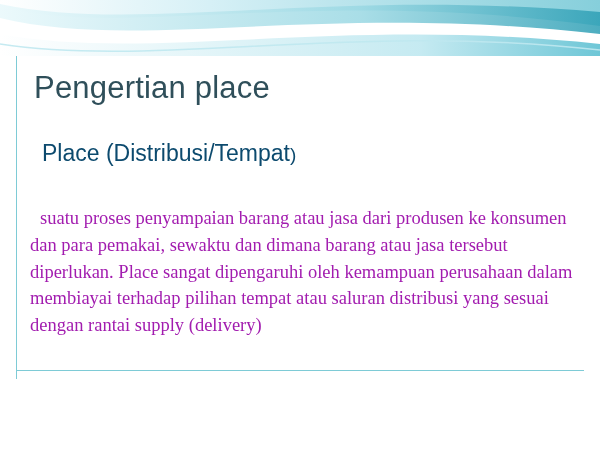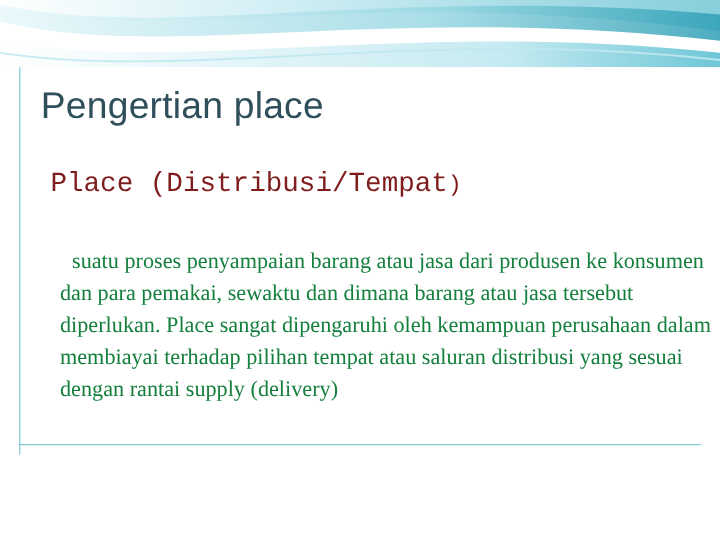--- a/index.html
+++ b/index.html
@@ -56,38 +56,37 @@
     font-family: "Liberation Sans", sans-serif;
     font-size: 31px;
     color: #2f4f5a;
     letter-spacing: 0.2px;
     font-weight: 400;
   }
   .subtitle {
     position: absolute;
     left: 42px;
     top: 140px;
-    font-family: Liberation Mono, monospace;
+    font-family: Liberation Sans, sans-serif;
     font-size: 23px;
-    color: #7f1d1d;
+    color: #0c4a6e;
   }
   .subtitle .small {
     font-size: 19px;
   }
   .body-text {
     position: absolute;
     left: 30px;
     top: 205px;
     width: 545px;
     font-family: "Liberation Serif", serif;
     font-size: 18.5px;
     line-height: 1.45;
-    color: #15803d;
+    color: #a21caf;
     text-align: left;
-    margin-left: 20px;
   }
   .body-text .indent {
     display: inline-block;
     width: 10px;
   }
 </style>
 </head>
 <body>
 
 <div class="slide">

